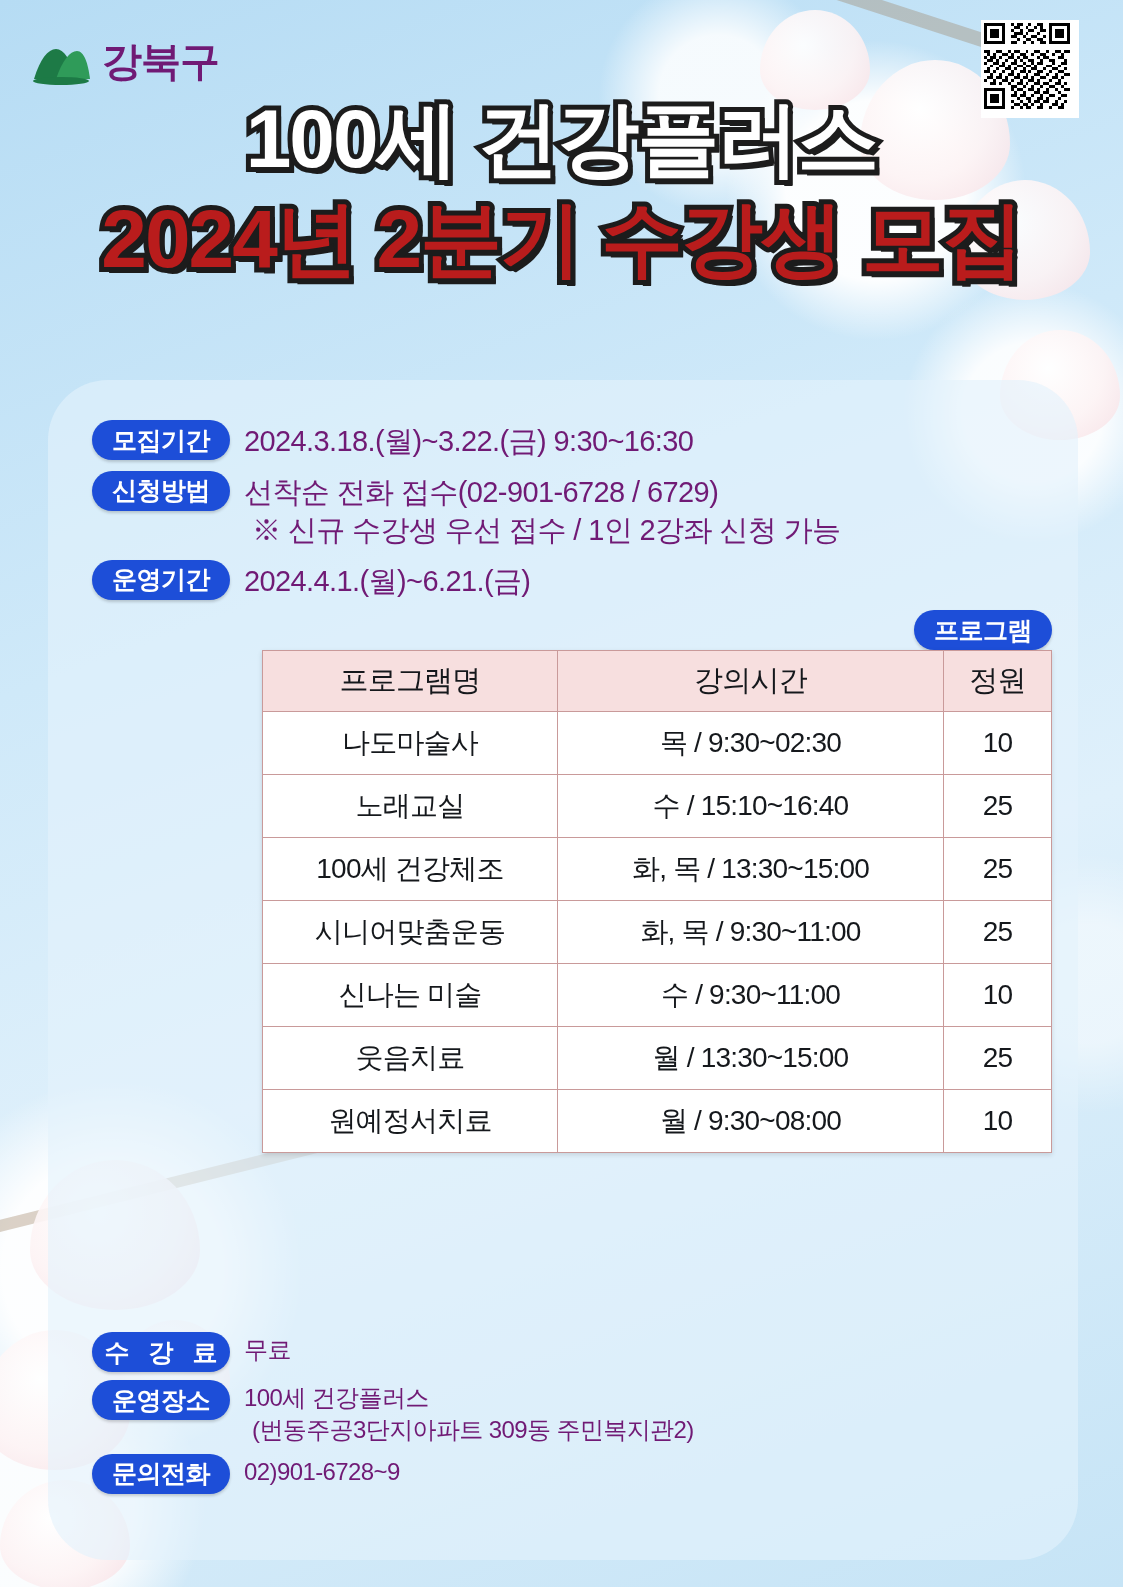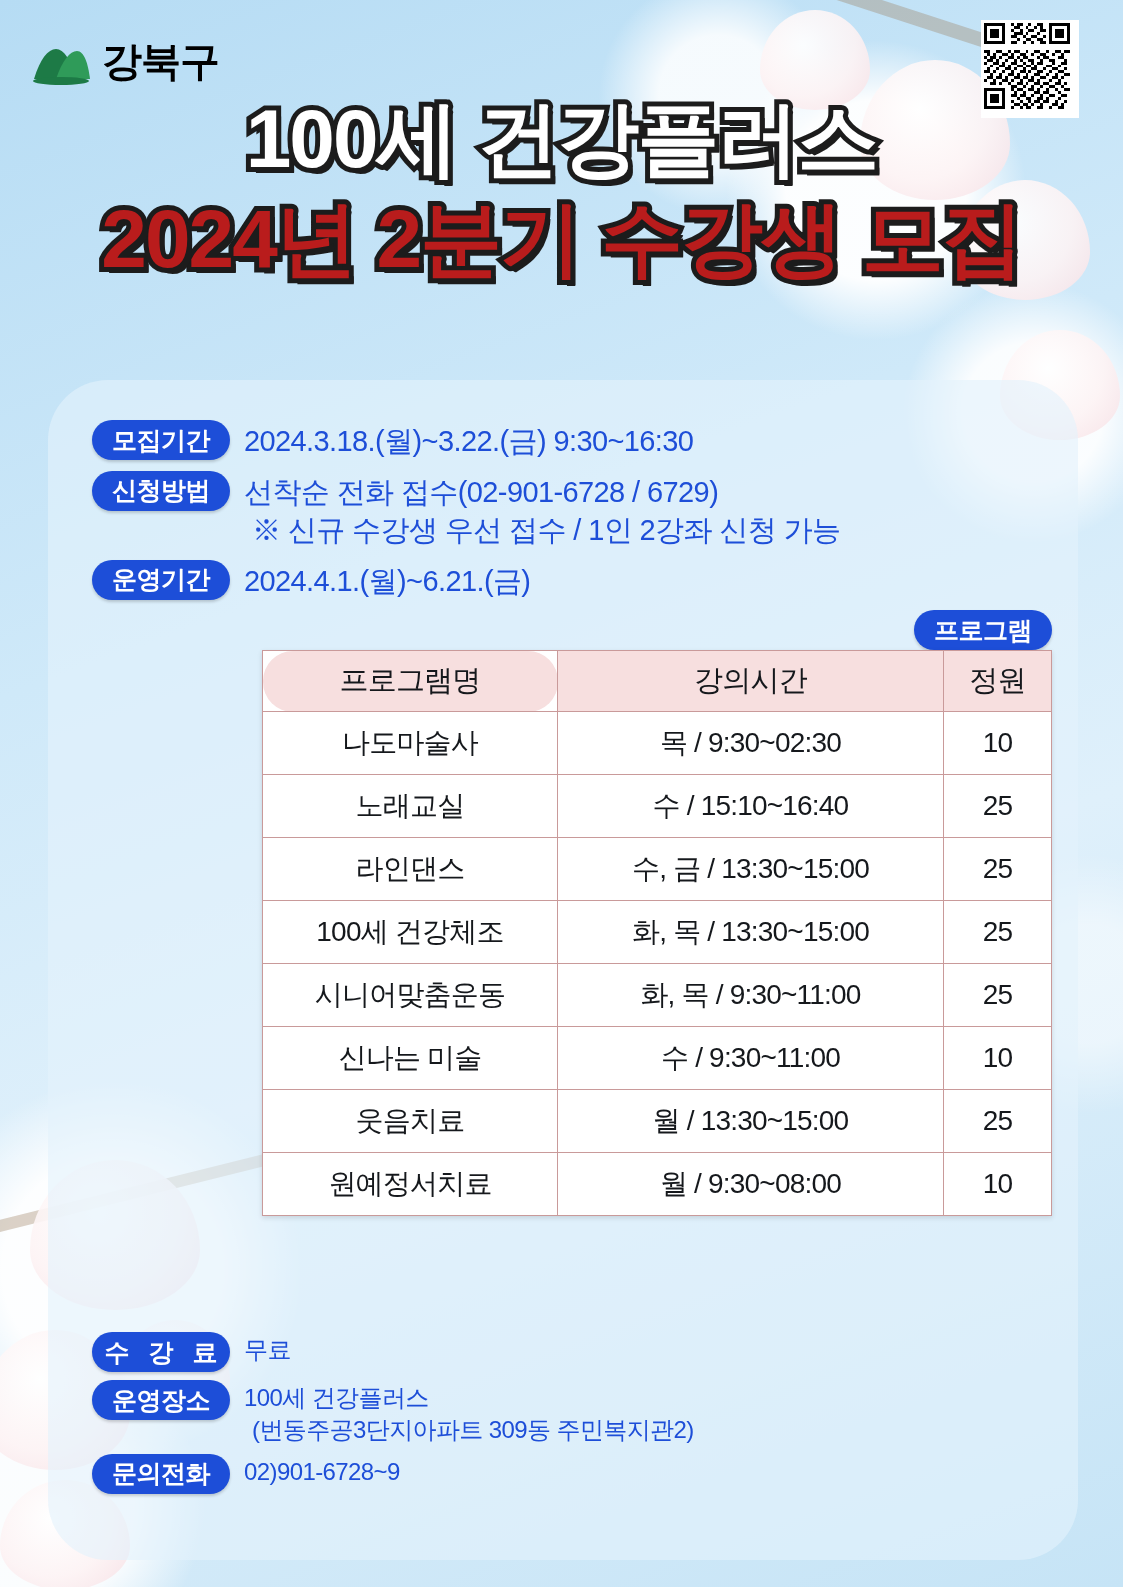--- a/index.html
+++ b/index.html
@@ -66,21 +66,21 @@
     gap: 10px;
     z-index: 3;
   }
   .logo-mark {
     width: 62px; height: 46px;
     position: relative;
   }
   .logo-text {
     font-size: 40px;
     font-weight: bold;
-    color: #000000;
+    color: #701a75;
     letter-spacing: -1px;
   }
   .qr {
     position: absolute;
     right: 44px;
     top: 20px;
     width: 92px;
     height: 92px;
     background: #fff;
     padding: 3px;
@@ -145,21 +145,21 @@
     display: flex;
     align-items: center;
     justify-content: center;
     letter-spacing: -0.5px;
     box-shadow: 0 2px 3px rgba(0,0,0,.18);
   }
   .tag.spaced { letter-spacing: 6px; text-indent: 6px; }
   .val {
     margin-left: 14px;
     font-size: 29px;
-    color: #1d4ed8;
+    color: #701a75;
     line-height: 1.33;
     letter-spacing: -0.6px;
     padding-top: 2px;
   }
   .val .sub { display: block; margin-left: 8px; }
 
   
   .prog-row { align-items: flex-end; flex-direction: column; }
   .table {
     margin-left: 14px;
@@ -176,21 +176,21 @@
     letter-spacing: -0.8px;
     height: 62px;
     padding: 0 6px;
   }
   .table thead th {
     background: #f7dfdf;
     font-weight: normal;
     font-size: 29px;
     height: 60px;
   }
-  .col-name { width: 300px; border-radius: 30px; }
+  .col-name { width: 300px; }
   .col-time { width: 390px; }
   .col-cap  { width: 100px; }
 
   
   .footer {
     position: absolute;
     left: 92px;
     top: 1332px;
     width: 960px;
     z-index: 3;
@@ -465,25 +465,20 @@
           <td>나도마술사</td>
           <td>목 / 9:30~02:30</td>
           <td>10</td>
         </tr>
         <tr>
           <td>노래교실</td>
           <td>수 / 15:10~16:40</td>
           <td>25</td>
         </tr>
         <tr>
-          <td>라인댄스</td>
-          <td>수, 금 / 13:30~15:00</td>
-          <td>25</td>
-        </tr>
-        <tr>
           <td>100세 건강체조</td>
           <td>화, 목 / 13:30~15:00</td>
           <td>25</td>
         </tr>
         <tr>
           <td>시니어맞춤운동</td>
           <td>화, 목 / 9:30~11:00</td>
           <td>25</td>
         </tr>
         <tr>

